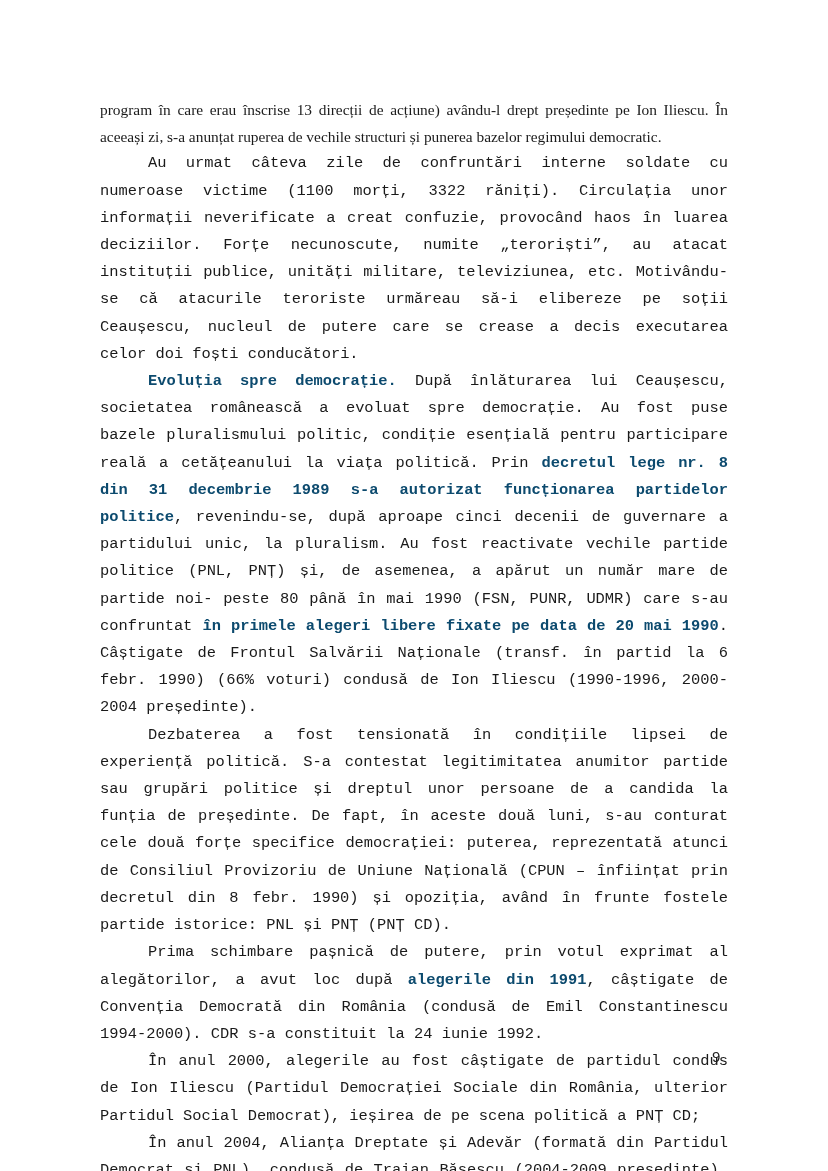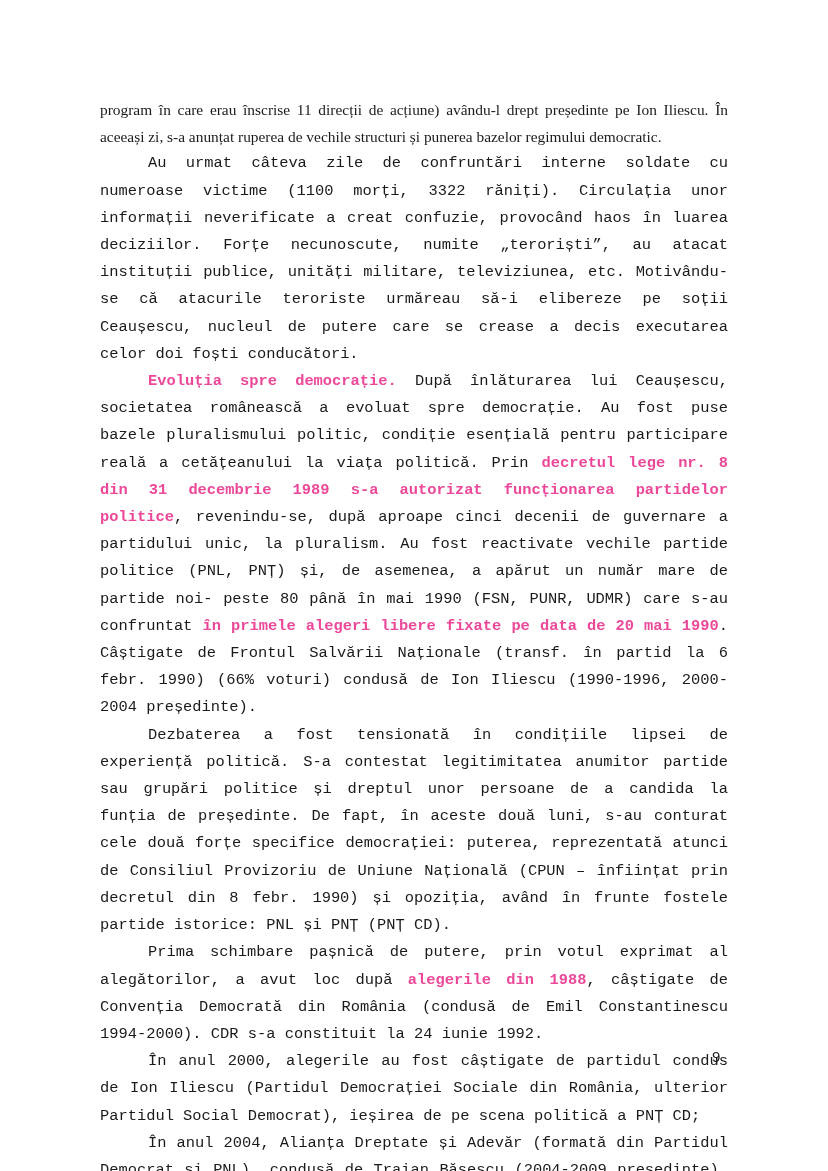--- a/index.html
+++ b/index.html
@@ -10,53 +10,53 @@
   .content {
     position: absolute; left: 100px; top: 96px; width: 628px;
     font-family: "Liberation Serif", serif;
     font-size: 15.4px;
     line-height: 27.2px;
     color: #1a1a1a;
     text-align: justify;
   }
   .content p { margin: 0; }
   .content p.indent { text-indent: 48px; font-family: Liberation Mono, monospace; }
-  .content b { font-weight: bold; color: #ec4899; }
+  .content b { font-weight: bold; color: #0c4a6e; }
   .page-number {
     position: absolute; left: 712px; top: 1048px;
     font-family: "Liberation Sans", sans-serif;
     font-size: 15px; color: #222;
   }
 </style>
 </head>
 <body>
 
 <div class="page">
   <div class="content">
 
     <p>
-      <span>program în care erau înscrise 11 direcții de acțiune) avându-l drept președinte pe Ion Iliescu. În aceeași zi, s-a anunțat ruperea de vechile structuri și punerea bazelor regimului democratic.</span>
+      <span>program în care erau înscrise 13 direcții de acțiune) avându-l drept președinte pe Ion Iliescu. În aceeași zi, s-a anunțat ruperea de vechile structuri și punerea bazelor regimului democratic.</span>
     </p>
 
     <p class="indent">
       <span>Au urmat câteva zile de confruntări interne soldate cu numeroase victime (1100 morți, 3322 răniți). Circulația unor informații neverificate a creat confuzie, provocând haos în luarea deciziilor. Forțe necunoscute, numite „teroriști”, au atacat instituții publice, unități militare, televiziunea, etc. Motivându-se că atacurile teroriste urmăreau să-i elibereze pe soții Ceaușescu, nucleul de putere care se crease a decis executarea celor doi foști conducători.</span>
     </p>
 
 
     <p class="indent">
       <b>Evoluția spre democrație.</b><span>  După înlăturarea lui Ceaușescu, societatea românească a evoluat spre democrație. Au fost puse bazele pluralismului politic, condiție esențială pentru participare reală a cetățeanului la viața politică. Prin </span><b>decretul lege nr. 8 din 31 decembrie 1989 s-a autorizat funcționarea partidelor politice</b><span>, revenindu-se, după aproape cinci decenii de guvernare a partidului unic, la pluralism. Au fost reactivate vechile partide politice (PNL, PNȚ) și, de asemenea, a apărut un număr mare de partide noi- peste 80 până în mai 1990 (FSN, PUNR, UDMR) care s-au confruntat </span><b>în primele alegeri libere fixate pe data de 20 mai 1990</b><span>. Câștigate de Frontul Salvării Naționale (transf. în partid la 6 febr. 1990) (66% voturi) condusă de Ion Iliescu (1990-1996, 2000-2004 președinte).</span>
     </p>
 
     <p class="indent">
       <span>Dezbaterea a fost tensionată în condițiile lipsei de experiență politică. S-a contestat legitimitatea anumitor partide sau grupări politice și dreptul unor persoane de a candida la funția de președinte. De fapt, în aceste două luni, s-au conturat cele două forțe specifice democrației: puterea, reprezentată atunci de Consiliul Provizoriu de Uniune Națională (CPUN – înființat prin decretul din 8 febr. 1990) și opoziția, având în frunte fostele partide istorice: PNL și PNȚ (PNȚ CD).</span>
     </p>
 
 
     <p class="indent">
-      <span>Prima schimbare pașnică de putere, prin votul exprimat al alegătorilor, a avut loc după </span><b>alegerile din 1988</b><span>, câștigate de Convenția Democrată din România (condusă de Emil Constantinescu 1994-2000). CDR s-a constituit la 24 iunie 1992.</span>
+      <span>Prima schimbare pașnică de putere, prin votul exprimat al alegătorilor, a avut loc după </span><b>alegerile din 1991</b><span>, câștigate de Convenția Democrată din România (condusă de Emil Constantinescu 1994-2000). CDR s-a constituit la 24 iunie 1992.</span>
     </p>
 
     <p class="indent">
       <span>În anul 2000, alegerile au fost câștigate de partidul condus de Ion Iliescu (Partidul Democrației Sociale din România, ulterior Partidul Social Democrat), ieșirea de pe scena politică a PNȚ CD;</span>
     </p>
 
     <p class="indent">
       <span>În anul 2004, Alianța Dreptate și Adevăr (formată din Partidul Democrat și PNL), condusă de Traian Băsescu (2004-2009 președinte), a preluat conducerea țării; se formează un guvern de alianță D.A, UDMR, PC, condus de Călin Popescu Tăriceanu. Revenirea la regimul democratic nu a fost lipsită de momente tensionate, așa cum au fost conflictul interetnic de la Târgu Mureș (martie 1990), fenomenul manifestației-maraton din Piața Universității din București (13-15 iunie 1990), descinderile minerilor în Capitală (1990, 1991, 1999).</span>
     </p>
 

